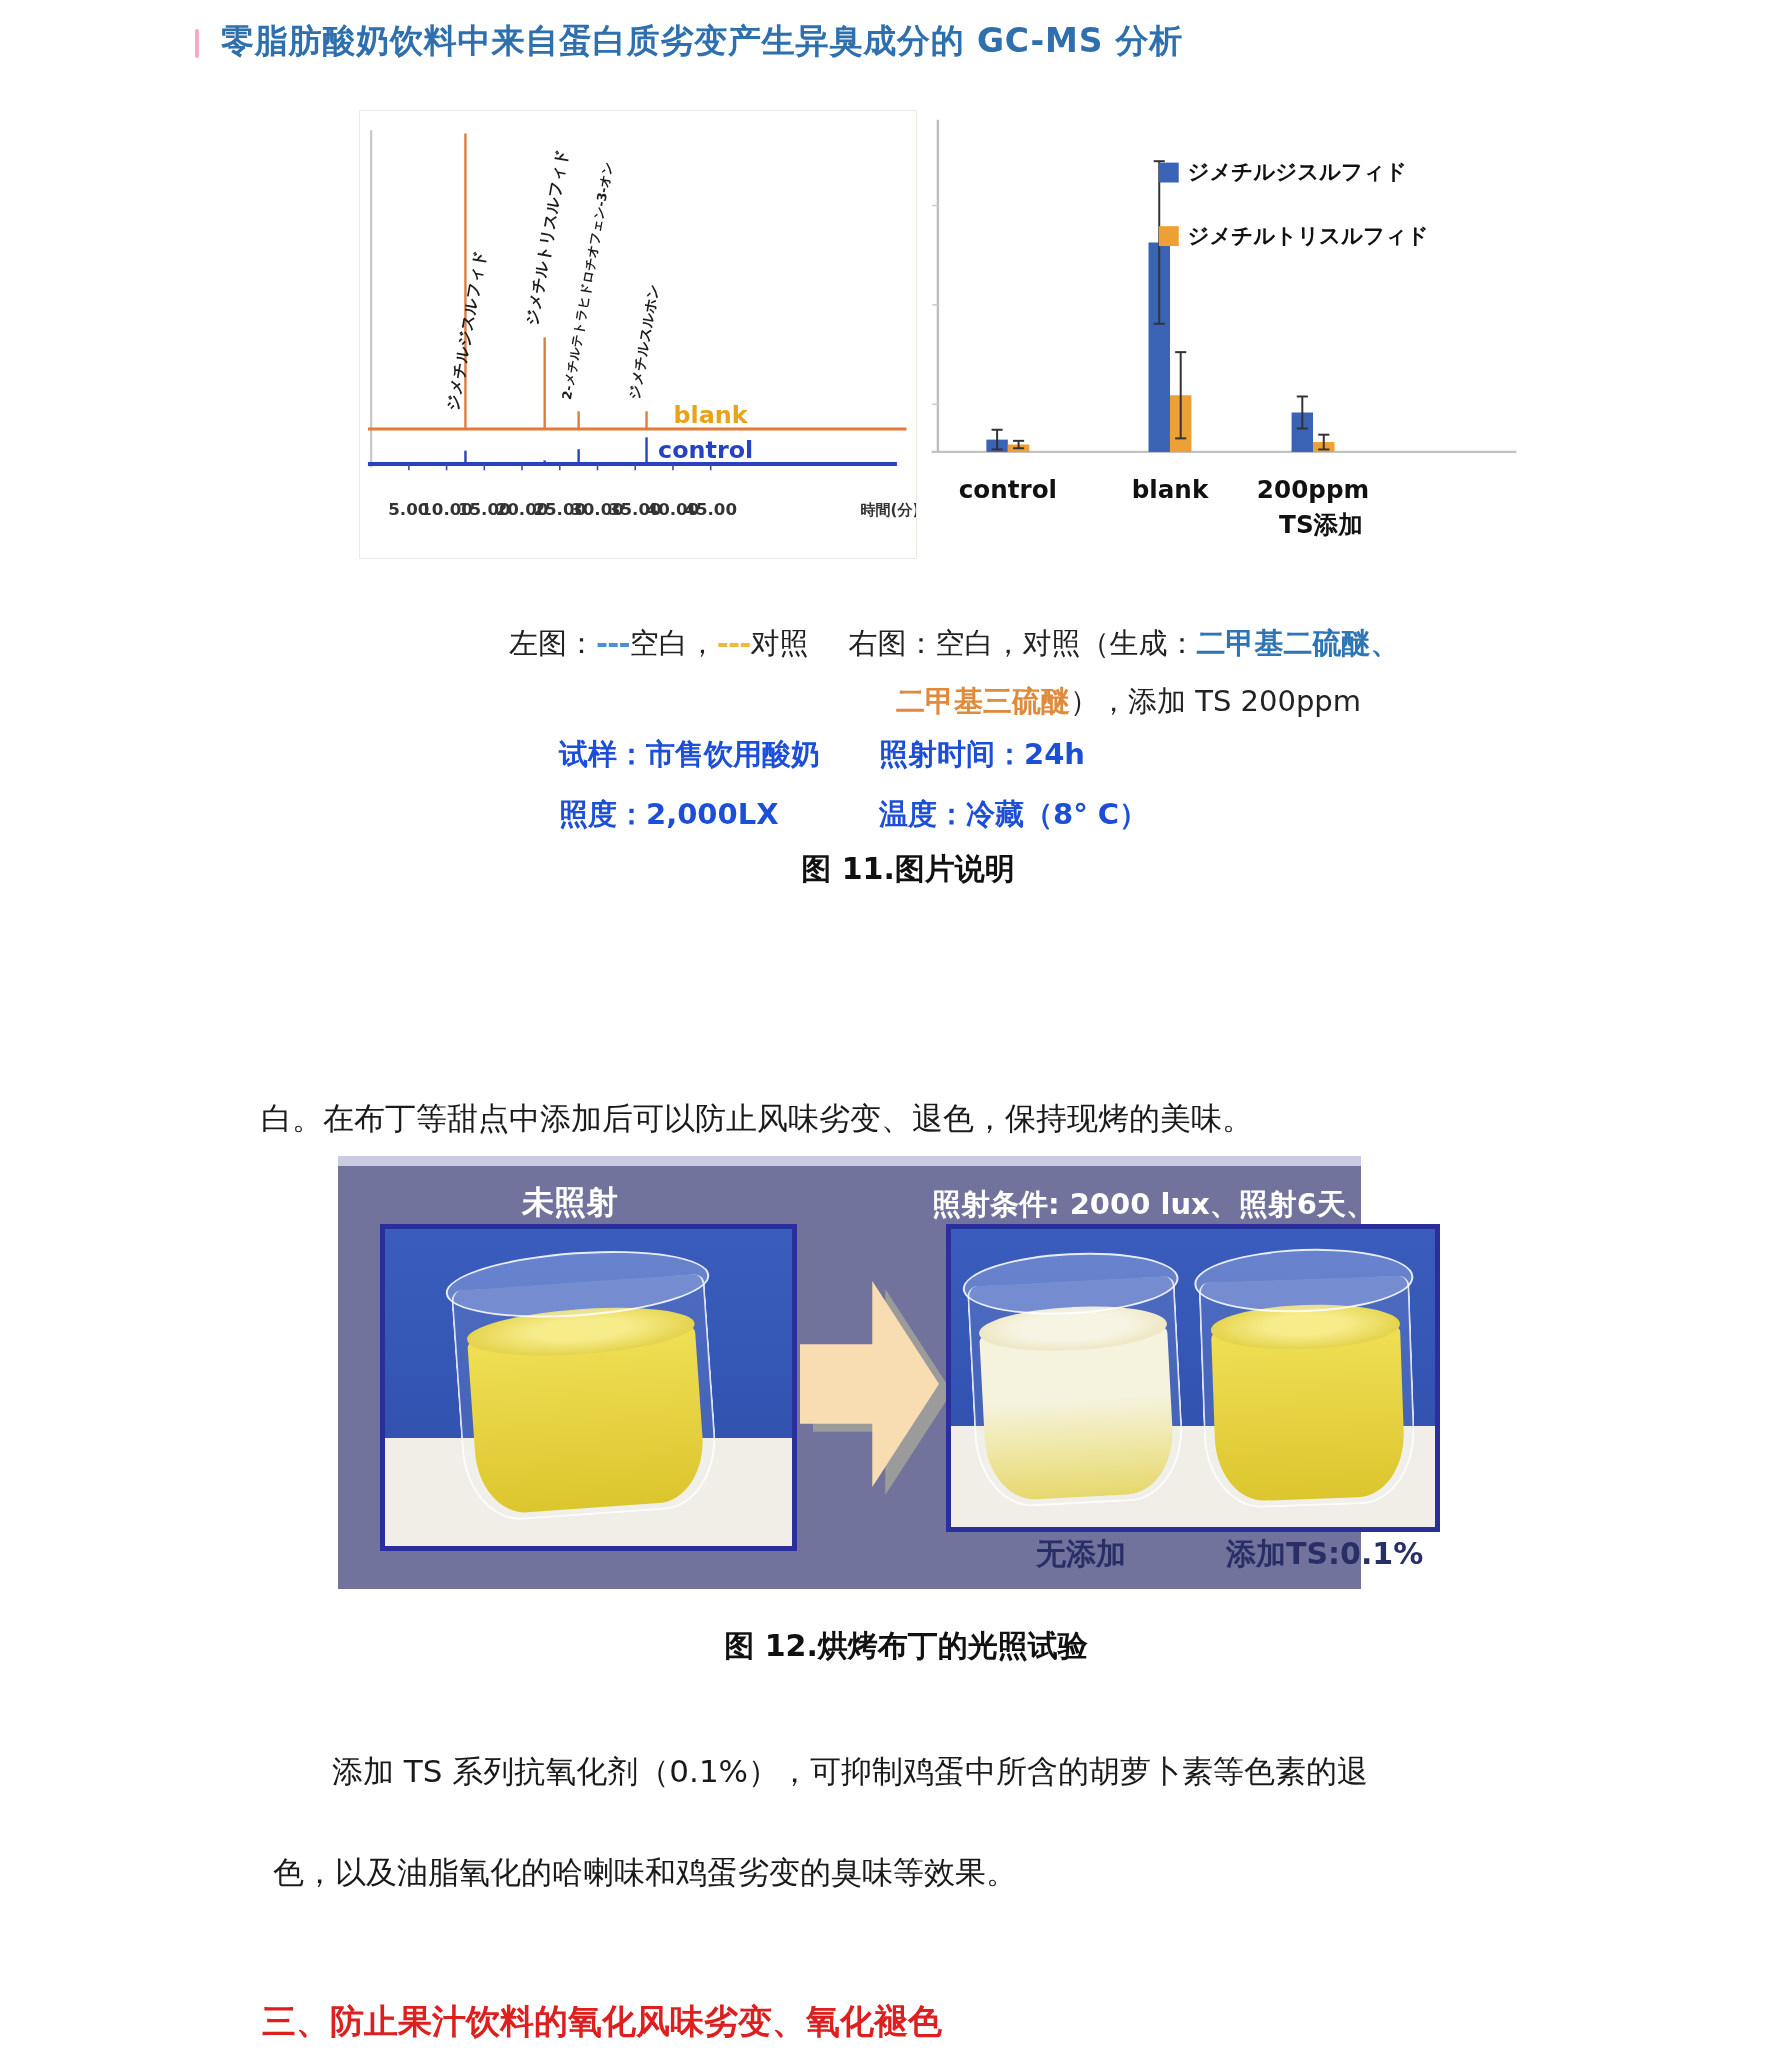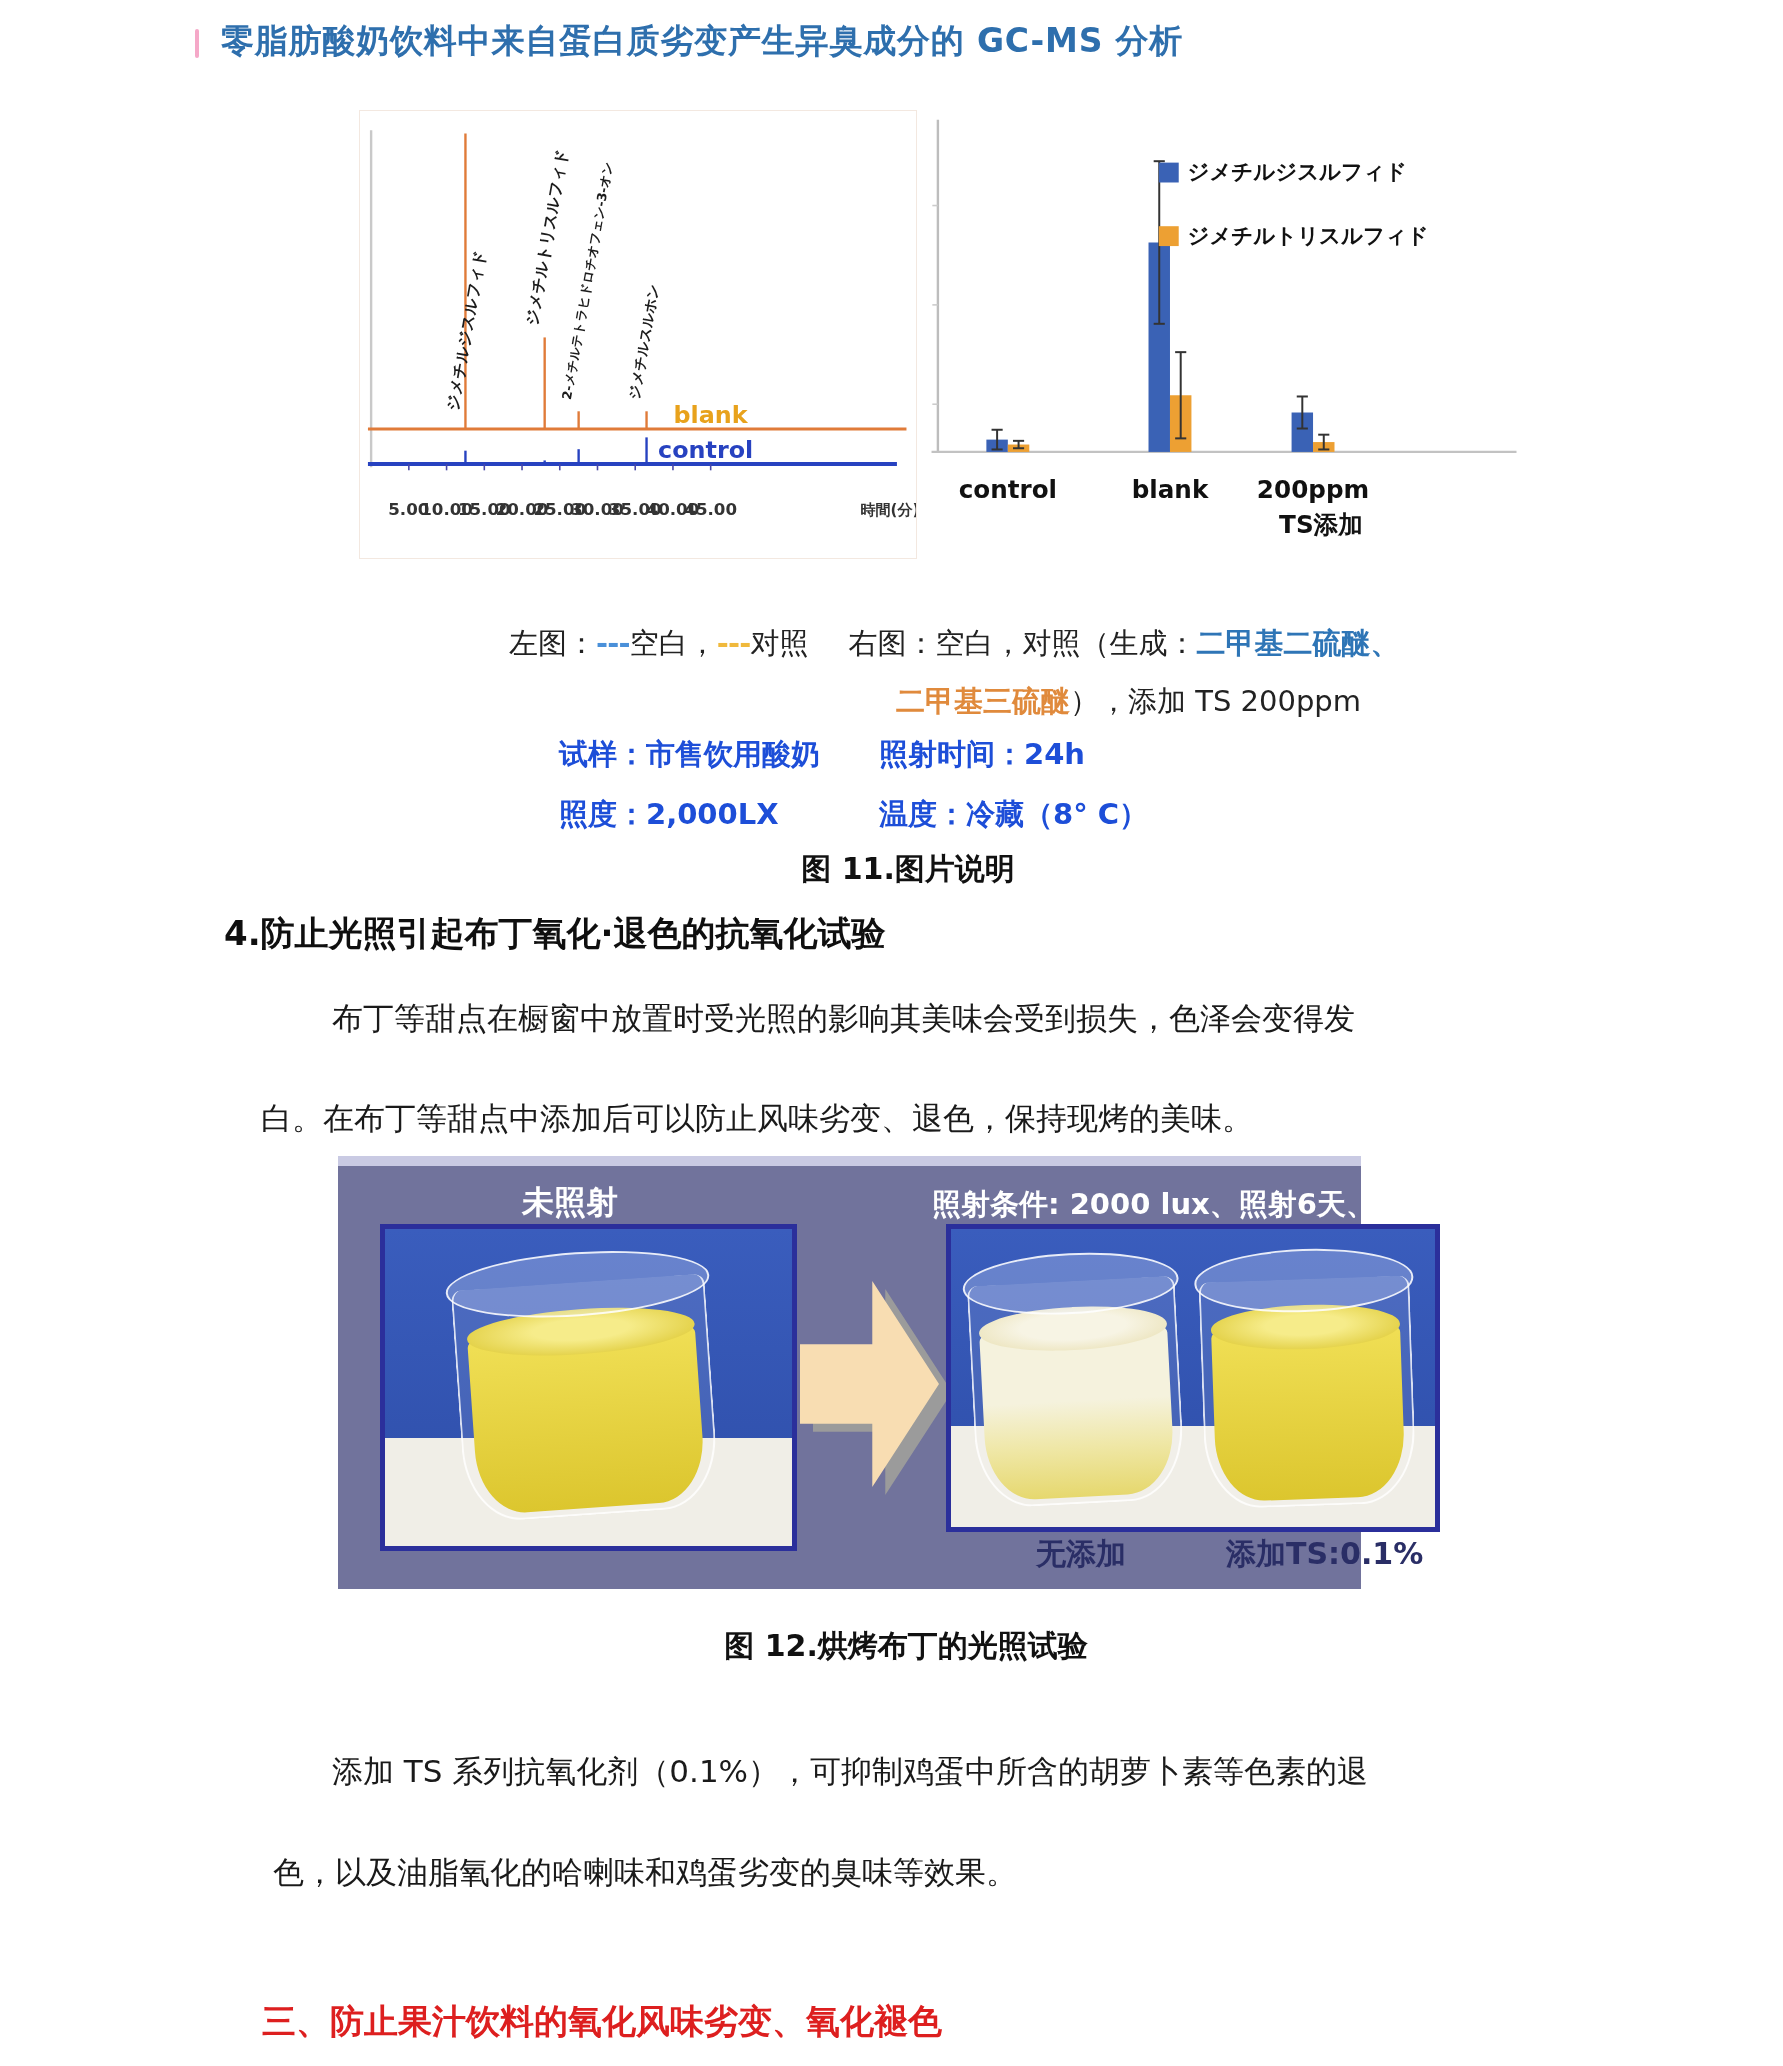--- a/index.html
+++ b/index.html
@@ -163,22 +163,20 @@
   </div>
   <div class="abs cap-line cap2">
     <span class="corange">二甲基三硫醚</span><span>），添加 TS 200ppm</span>
   </div>
   <div class="abs meta m1">试样：市售饮用酸奶</div>
   <div class="abs meta m2">照射时间：24h</div>
   <div class="abs meta m3">照度：2,000LX</div>
   <div class="abs meta m4">温度：冷藏（8° C）</div>
   <div class="abs figcap fc11">图 11.图片说明</div>
 
-  <div class="abs h4">4.防止光照引起布丁氧化·退色的抗氧化试验</div>
-  <div class="abs para p1a">布丁等甜点在橱窗中放置时受光照的影响其美味会受到损失，色泽会变得发</div>
   <div class="abs para p1b">白。在布丁等甜点中添加后可以防止风味劣变、退色，保持现烤的美味。</div>
 
   <div class="abs panel">
     <div class="abs panel-strip"></div>
     <div class="abs lab-w lab-left">未照射</div>
     <div class="abs lab-w lab-right">照射条件: 2000 lux、照射6天、5° C</div>
 
     <div class="photo photo-left">
       <div class="table"></div>
       <div class="cup cup-big">

